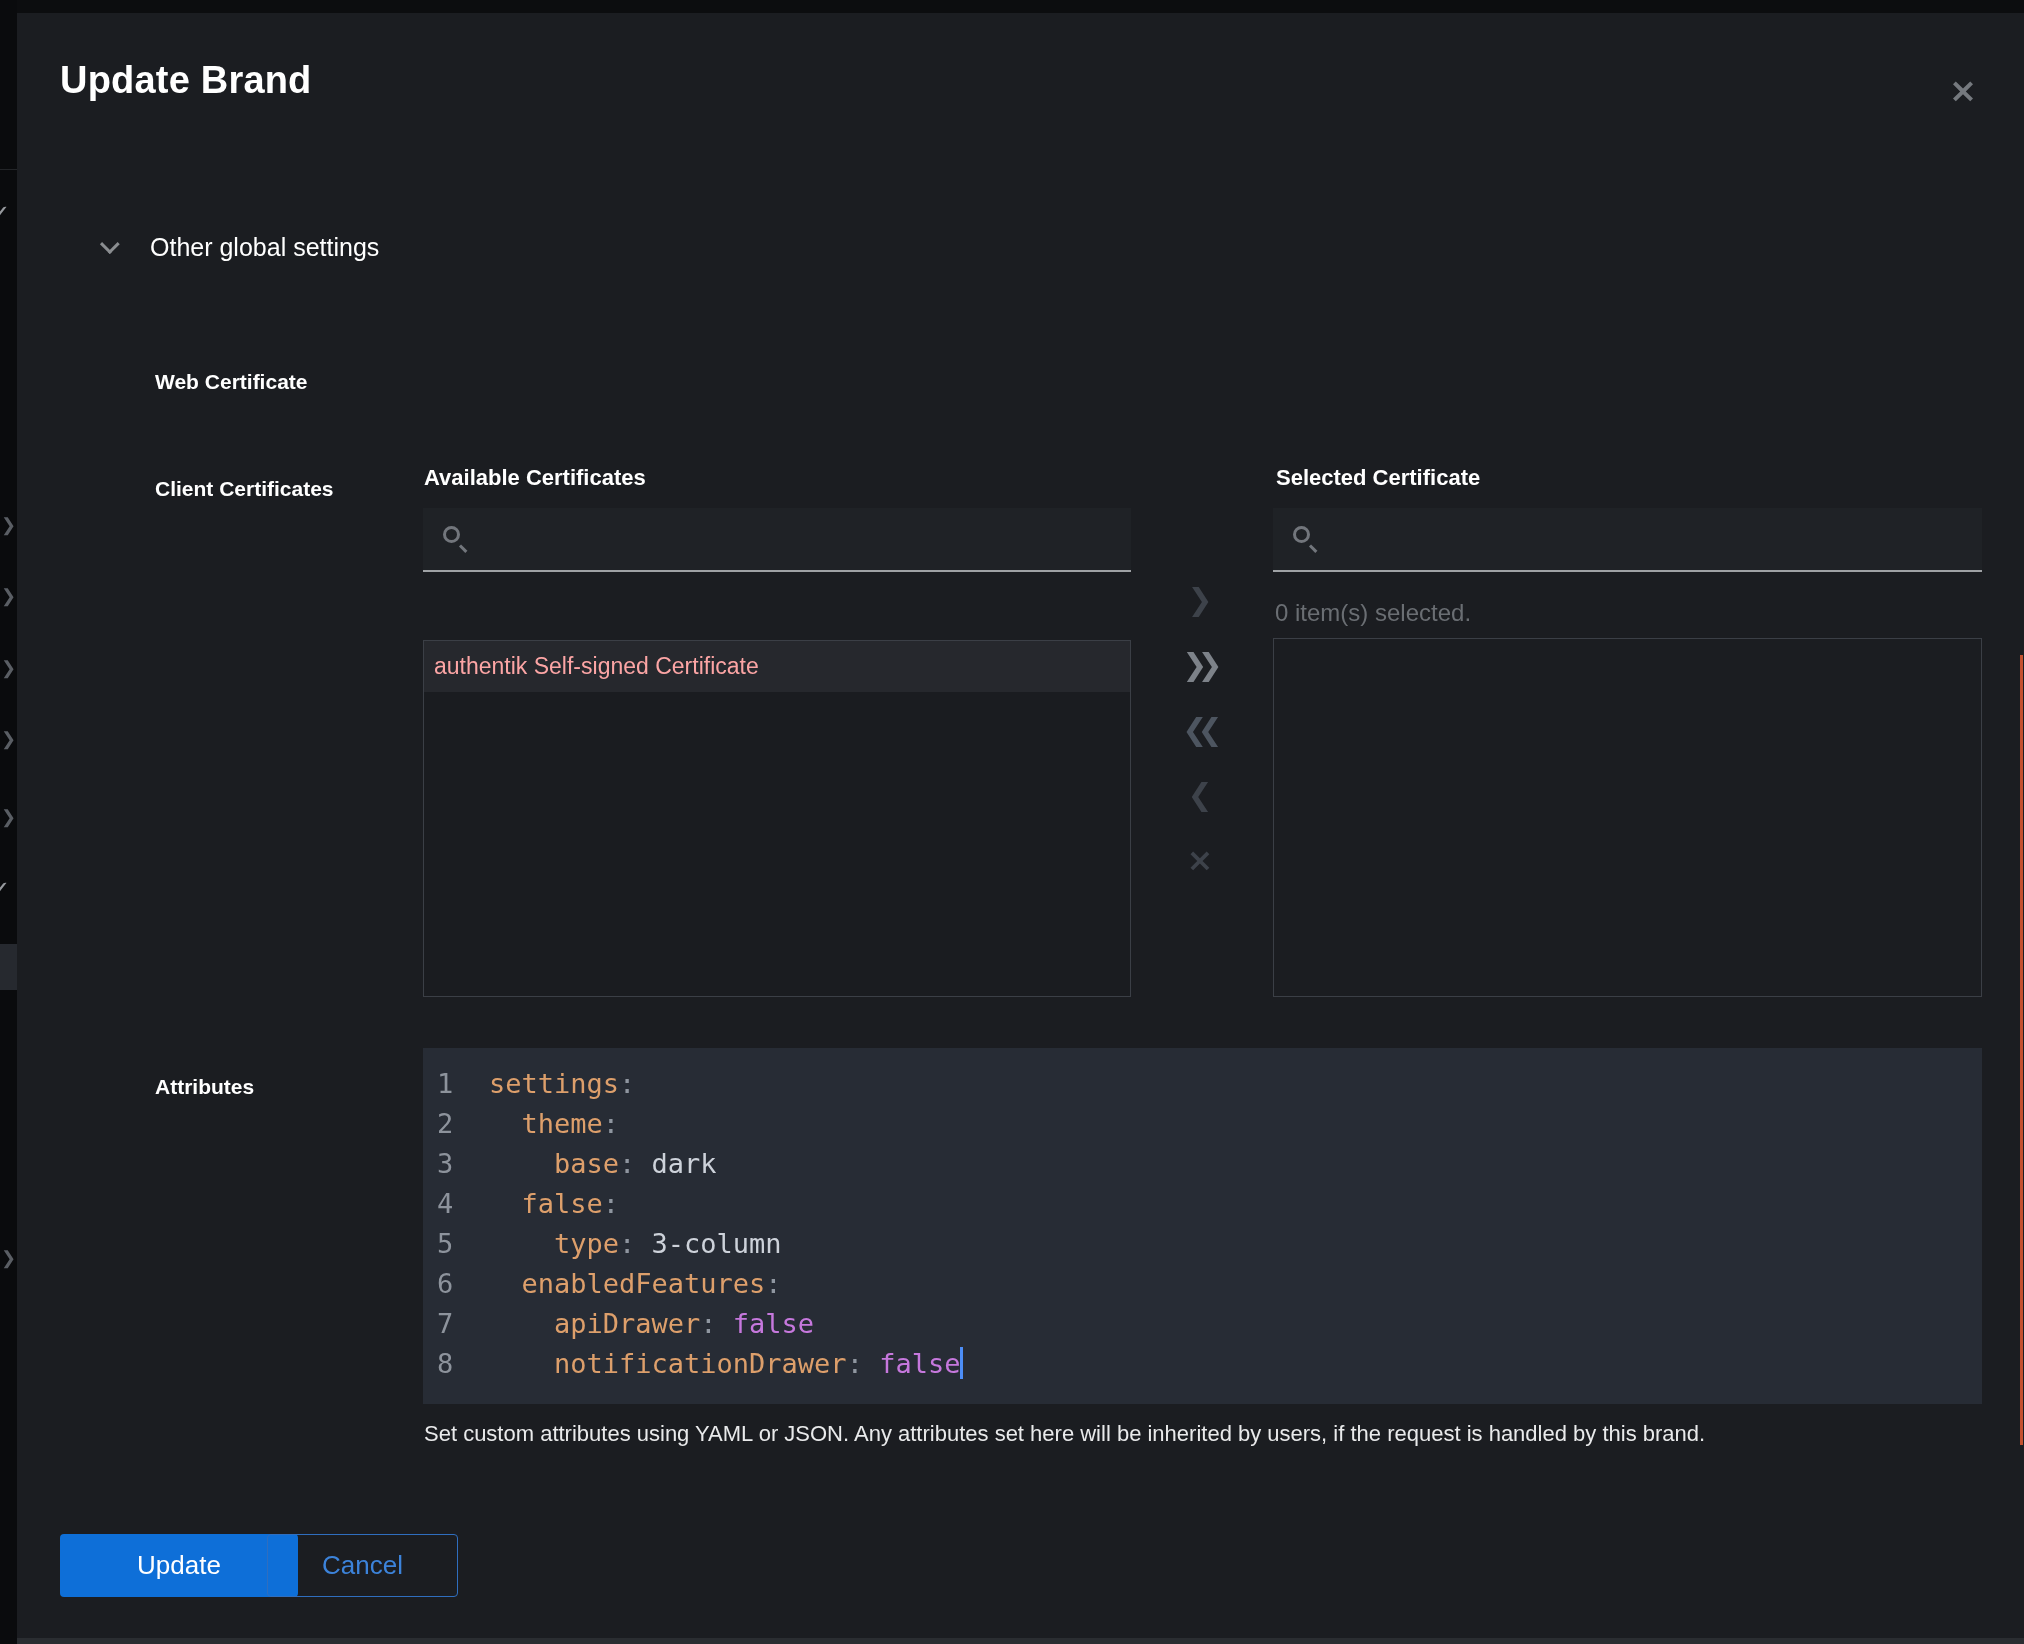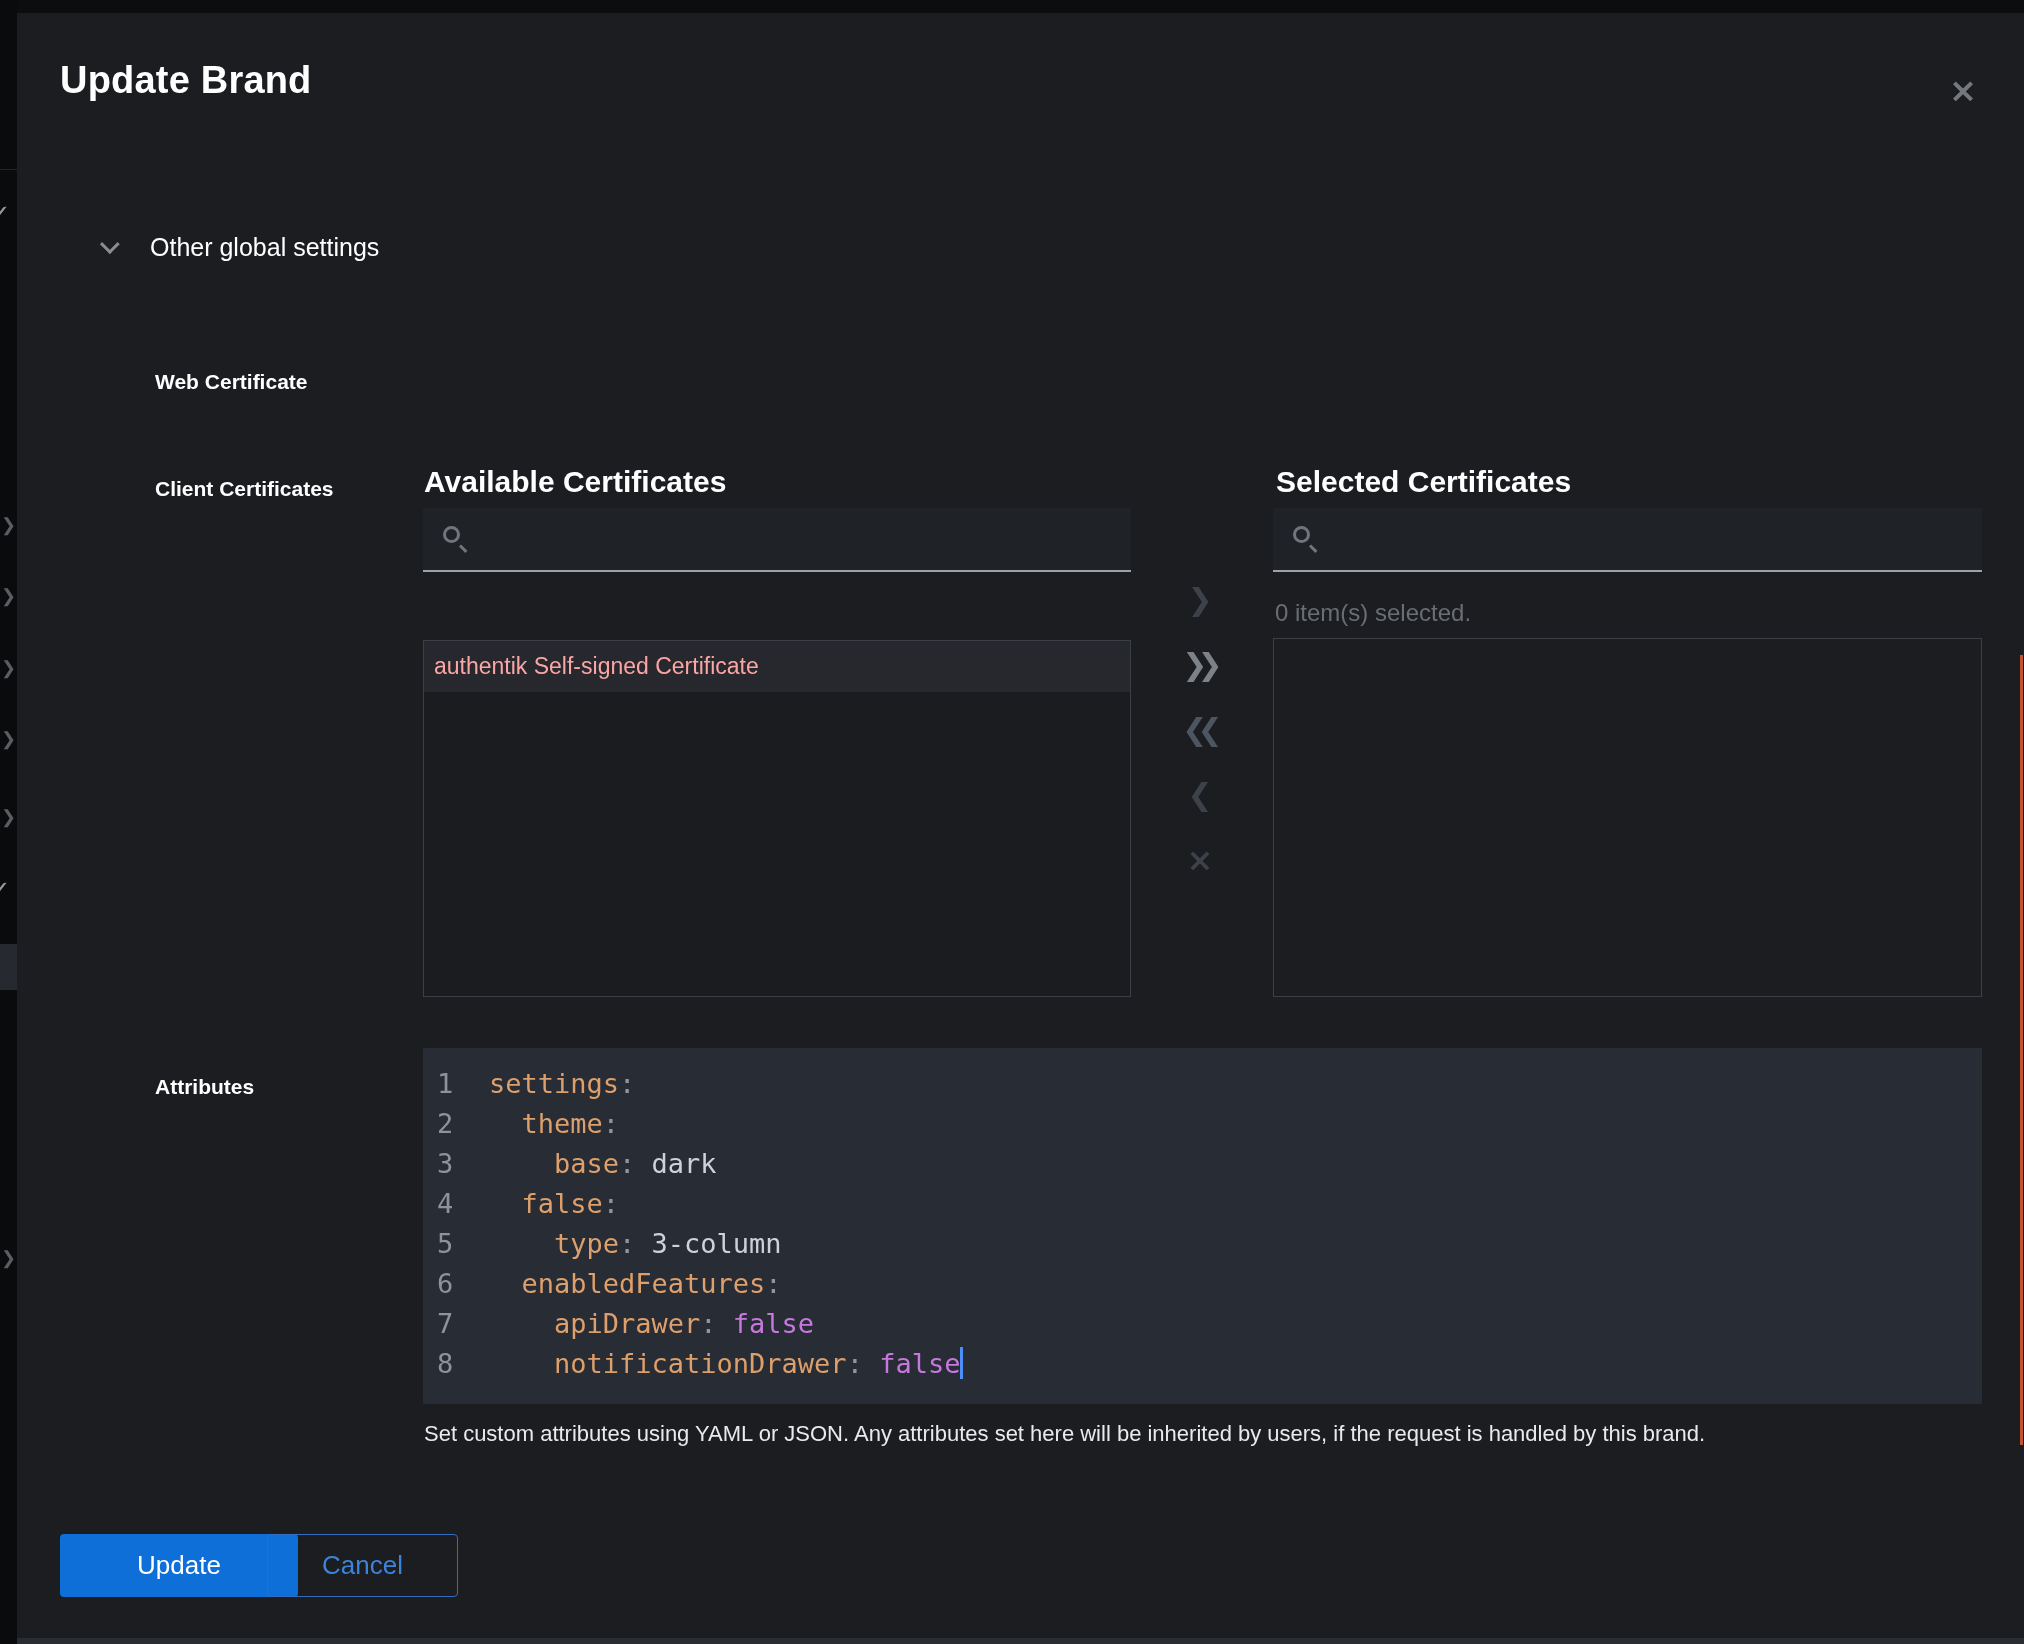--- a/index.html
+++ b/index.html
@@ -24,21 +24,21 @@
 
   .section-toggle { position:absolute; left:70px; top:206px; height:56px; display:flex; align-items:center; background:none; border:none; cursor:pointer; }
   .chev-down { display:inline-block; width:14px; height:14px; border-right:3px solid #8a8d90; border-bottom:3px solid #8a8d90; transform:rotate(45deg) translateY(-4px); margin-left:13px; }
   .section-label { color:#ffffff; font-size:25px; margin-left:36px; }
 
   .form-label { position:absolute; color:#ffffff; font-size:21px; font-weight:700; }
 
   .pf-input { position:absolute; background:#1f2226; border:none; border-bottom:2px solid #9fa2a5; color:#e0e2e4; font-size:24px; padding:0 16px; font-family:"Liberation Sans", sans-serif; }
   .pf-input::placeholder { color:#6a6e73; opacity:1; }
 
-  .col-heading { position:absolute; color:#ffffff; font-size:30px; font-weight:700; }
+  .col-heading { position:absolute; color:#ffffff; font-size:22px; font-weight:700; }
 
   .search-box { position:absolute; height:64px; background:#1f2226; border-bottom:2px solid #9fa2a5; display:flex; align-items:center; }
   .search-icon { position:relative; width:26px; height:26px; margin-left:20px; flex:none; }
   .search-icon .lens { position:absolute; left:0; top:0; width:17px; height:17px; border:3px solid #72767c; border-radius:50%; }
   .search-icon .handle { position:absolute; left:17px; top:18px; width:9px; height:3px; background:#72767c; transform:rotate(45deg); transform-origin:left center; }
   .search-input { flex:1; background:transparent; border:none; outline:none; color:#e0e2e4; font-size:24px; padding:0 14px; height:100%; font-family:"Liberation Sans", sans-serif; }
 
   .dual-list { position:absolute; border:1px solid #3b3f46; }
   #available-list { background:#1a1c20; }
   .list-row { height:51px; line-height:51px; background:#26282d; color:#fca5a5; font-size:23px; padding-left:10px; cursor:pointer; }
@@ -98,21 +98,21 @@
     <button class="section-toggle">
       <span class="chev-down"></span>
       <span class="section-label">Other global settings</span>
     </button>
 
     <label class="form-label" style="left:138px; top:357px;">Web Certificate</label>
 
     <label class="form-label" style="left:138px; top:464px;">Client Certificates</label>
 
     <div class="col-heading" style="left:407px; top:452px;">Available Certificates</div>
-    <div class="col-heading" style="left:1259px; top:452px;">Selected Certificates</div>
+    <div class="col-heading" style="left:1259px; top:452px;">Selected Certificate</div>
 
     <div class="search-box" style="left:406px; top:495px; width:708px;">
       <span class="search-icon">
           <span class="lens"></span>
           <span class="handle"></span>
         </span>
       <input class="search-input" style="">
     </div>
     <div class="search-box" style="left:1256px; top:495px; width:709px;">
       <span class="search-icon">

